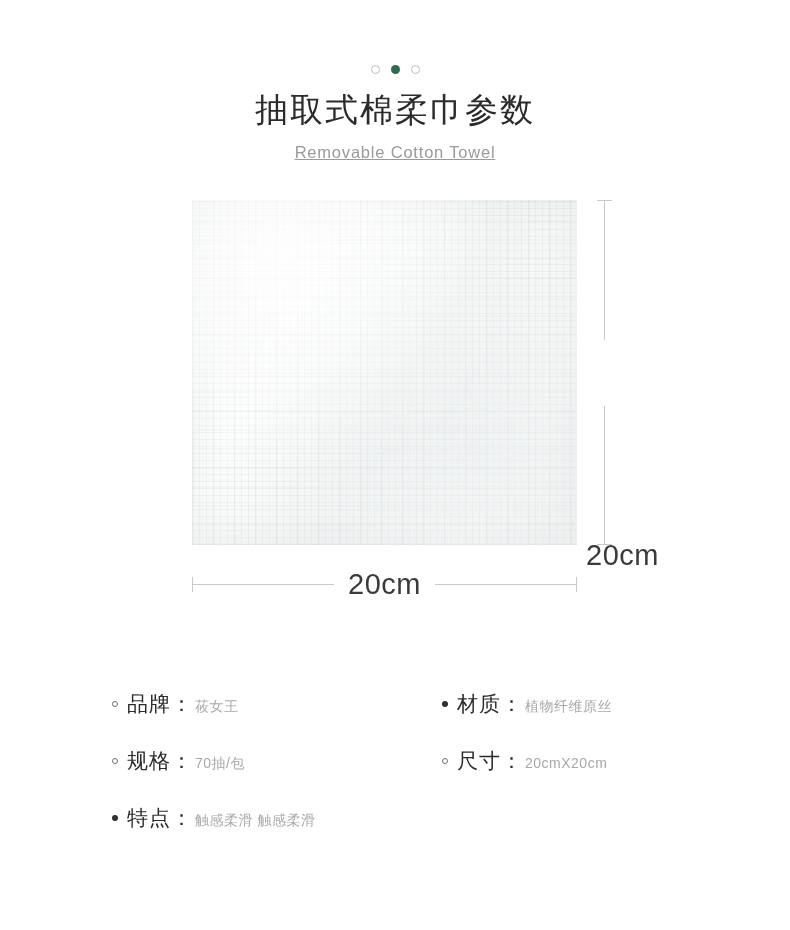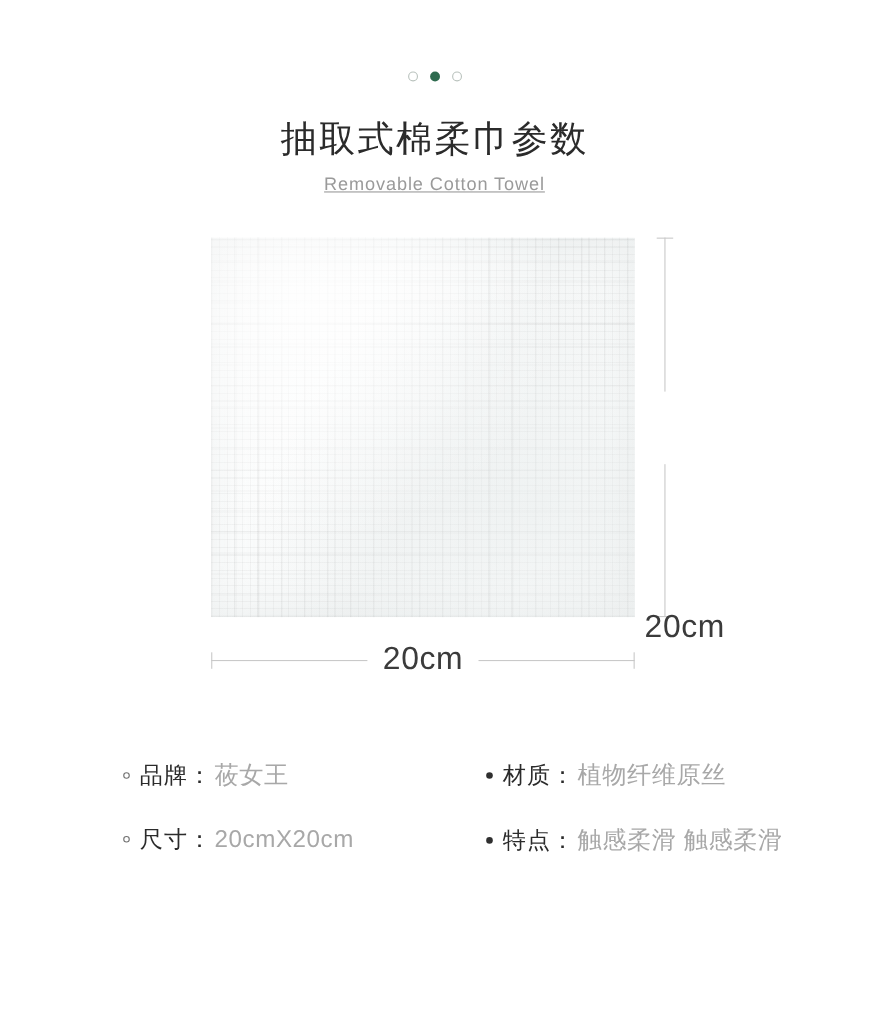--- a/index.html
+++ b/index.html
@@ -34,21 +34,21 @@
     border: 1px solid #b9c2bd;
     background: #ffffff;
   }
   .dot.filled {
     background: #2e6b4f;
   }
 
   
   .title-block {
     text-align: center;
-    margin-top: 32px;
+    margin-top: 16px;
   }
   .title-cn {
     font-size: 33px;
     letter-spacing: 2px;
     color: #2b2b2b;
     font-weight: 500;
     line-height: 1.2;
   }
   .title-en {
     font-size: 16.5px;
@@ -202,21 +202,21 @@
     box-sizing: border-box;
   }
   .spec-key {
     color: #2b2b2b;
     font-size: 21px;
     letter-spacing: 1px;
     text-align: right;
   }
   .spec-val {
     color: #a8a8a8;
-    font-size: 22px;
+    font-size: 14px;
     letter-spacing: 0.5px;
     margin-left: 2px;
   }
 </style>
 </head>
 <body>
 
 <div class="dots">
   <span class="dot hollow"></span>
   <span class="dot filled"></span>
@@ -254,20 +254,25 @@
     <span class="spec-val">莜女王</span>
   </div>
 
 
   <div class="spec">
     <span class="bullet solid"></span>
     <span class="spec-key">材质：</span>
     <span class="spec-val">植物纤维原丝</span>
   </div>
 
+  <div class="spec">
+    <span class="bullet hollow"></span>
+    <span class="spec-key">规格：</span>
+    <span class="spec-val">70抽/包</span>
+  </div>
 
   <div class="spec">
     <span class="bullet hollow"></span>
     <span class="spec-key">尺寸：</span>
     <span class="spec-val">20cmX20cm</span>
   </div>
 
   <div class="spec">
     <span class="bullet solid"></span>
     <span class="spec-key">特点：</span>

